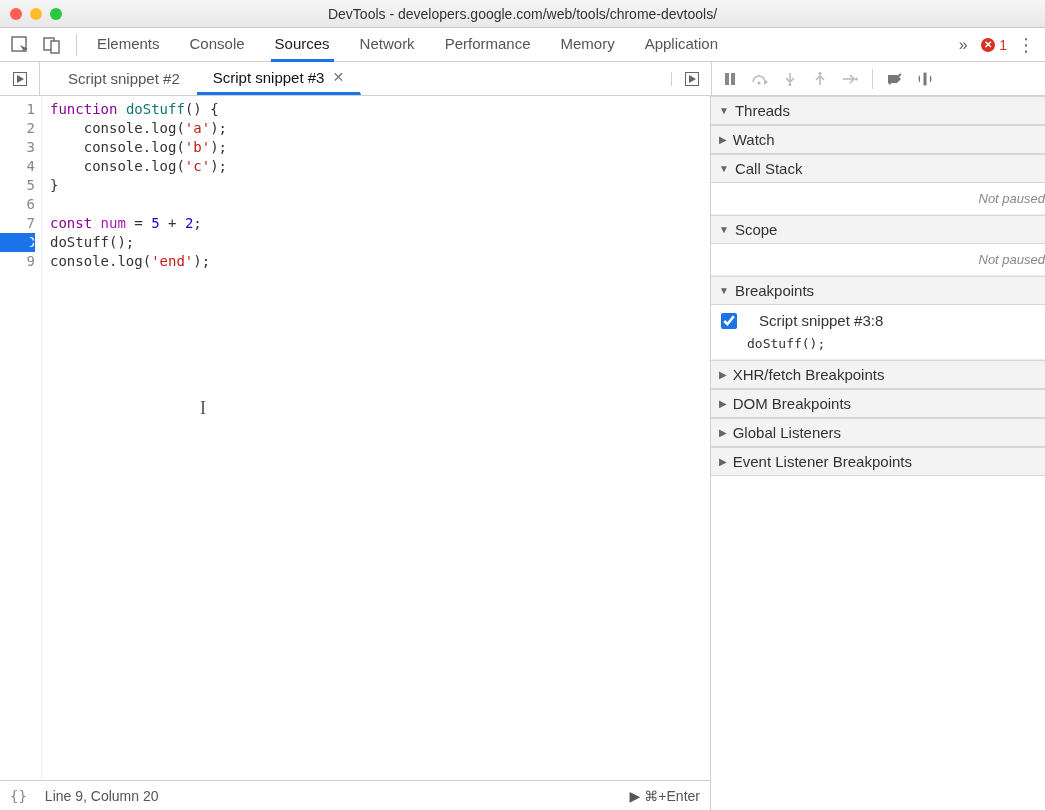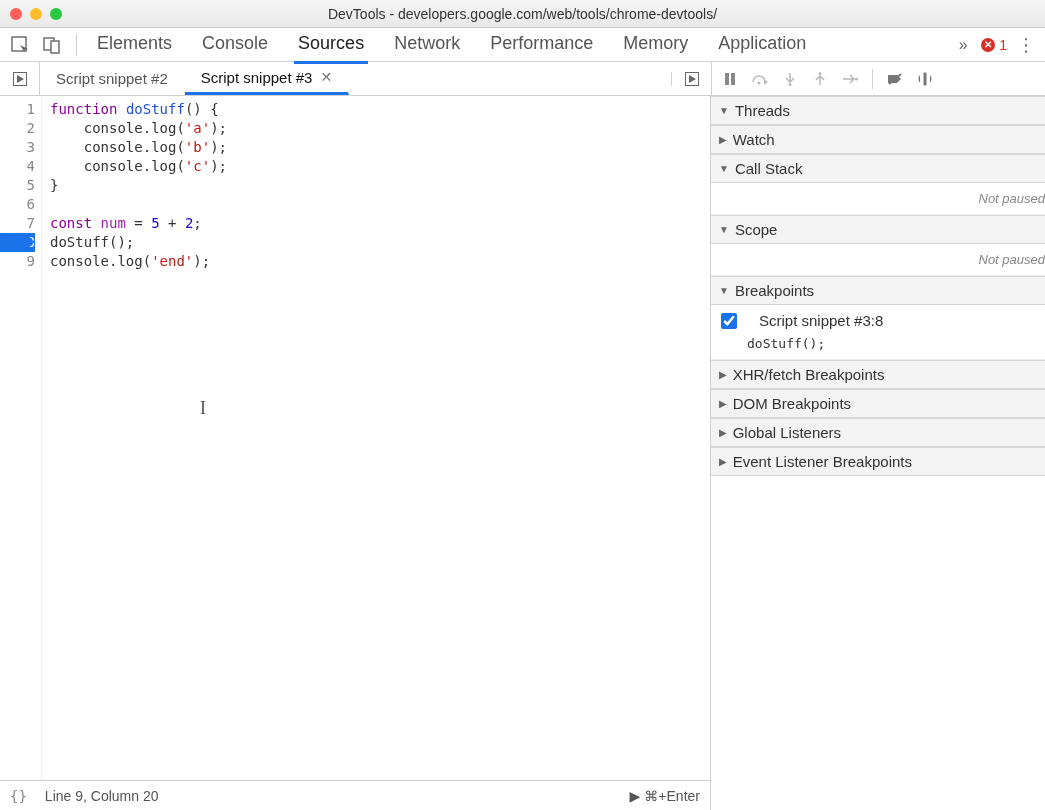--- a/index.html
+++ b/index.html
@@ -43,33 +43,34 @@
   align-items: center;
   padding: 0 6px;
   gap: 4px;
 }
 .top-icon {
   width: 28px; height: 28px; display: flex; align-items: center; justify-content: center;
   color: #666;
 }
 .top-sep { width: 1px; height: 22px; background: #d0d0d0; margin: 0 6px; }
 .tabs { display: flex; gap: 22px; margin-left: 6px; flex: 1; }
-.tab { font-size: 18px; color: #555; padding: 7px 4px; cursor: pointer; }
+.tab { font-size: 15px; color: #555; padding: 7px 4px; cursor: pointer; }
 .tab.active { color: #202020; border-bottom: 3px solid #1a73e8; font-weight: 400; }
 .top-right { display: flex; align-items: center; gap: 10px; padding-right: 4px; }
 .err-badge { display: flex; align-items: center; gap: 4px; color: #d93025; font-size: 14px; }
 .err-circle { width: 14px; height: 14px; border-radius: 50%; background: #d93025; color: #fff; font-size: 10px; display:flex; align-items:center; justify-content:center; font-weight:bold;}
 .kebab { font-size: 18px; color: #666; }
 
 
 .filetabbar {
   height: 34px;
   border-bottom: 1px solid #d0d0d0;
   display: flex;
   align-items: stretch;
+  gap: 12px;
 }
 .play-left { width: 40px; display:flex; align-items:center; justify-content:center; color:#666; border-right:1px solid #d0d0d0; }
 .filetabs { display: flex; }
 .filetab {
   padding: 0 16px; display:flex; align-items:center; gap:8px;
   font-size: 15px; color: #555; cursor:pointer; border-right: 1px solid transparent;
 }
 .filetab.active {
   color: #111; border-bottom: 3px solid #1a73e8;
 }
@@ -87,21 +88,21 @@
 
 .code-area { flex:1; display:flex; min-height:0; font-family: Menlo, Consolas, monospace; font-size: 14px; }
 .gutter { width: 42px; text-align: right; padding: 4px 6px 0 0; color:#888; background:#fff; border-right:1px solid #eee;}
 .gutter div { height: 19px; line-height:19px; }
 .gutter .bp { background:#1a73e8; color:#fff; position:relative;}
 .gutter .bp::after{
   content:""; position:absolute; right:-8px; top:0; border:9.5px solid transparent; border-left:8px solid #1a73e8;
 }
 .code { padding: 4px 0 0 8px; white-space: pre; line-height:19px; }
 .kw { color: #8b0094; }
-.fn { color: #1d4ed8; }
+.fn { color: #0f766e; }
 .str { color: #c41a16; }
 .num { color: #1c00cf; }
 .ident { color: #a21caf; }
 
 .statusbar {
   height: 30px; border-top:1px solid #d0d0d0;
   display:flex; align-items:center; padding: 0 10px; gap: 18px;
   color:#555; font-size:14px;
 }
 .statusbar .spacer { flex:1; }

